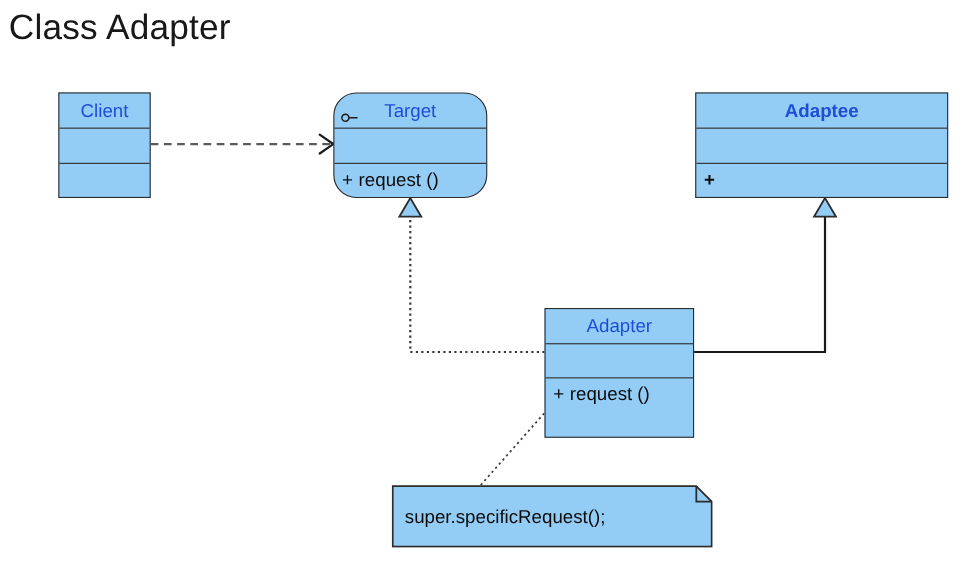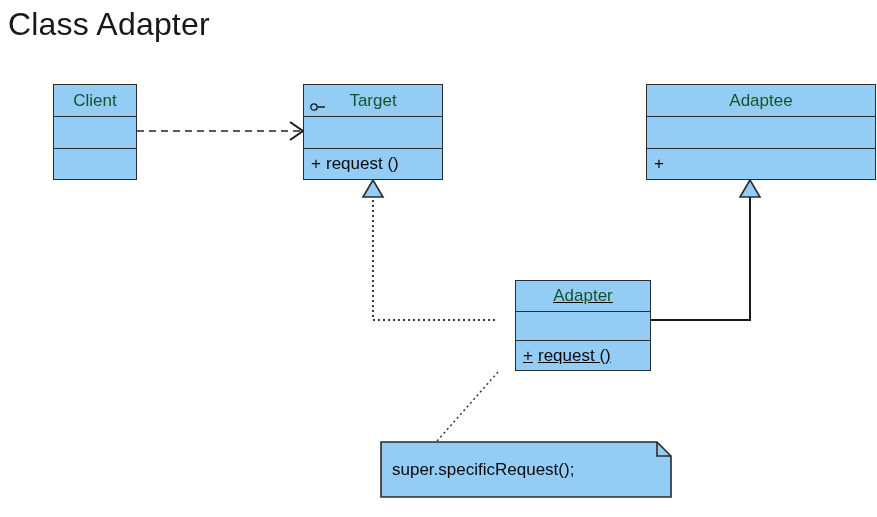--- a/index.html
+++ b/index.html
@@ -38,21 +38,21 @@
     position: relative;
     display: flex;
     align-items: center;
   }
   .uml-compartment.sep {
     border-top: 1.6px solid #2b2b2b;
   }
   .uml-name {
     justify-content: center;
     font-size: 17px;
-    color: #14532d;
+    color: #1d4ed8;
     white-space: nowrap;
   }
   .uml-member {
     font-size: 17px;
     color: #0a0a0a;
     white-space: nowrap;
     padding-left: 7px;
   }
   .uml-member .vis {
     display: inline-block;
@@ -132,57 +132,57 @@
 </svg>
 
 <div class="uml-class" style="left:53px; top:84px; width:84px; height:96px;">
   <div class="uml-compartment uml-name" style="height:32px;">
     <span>Client</span>
   </div>
   <div class="uml-compartment sep" style="height:32px;"></div>
   <div class="uml-compartment sep" style="height:32px;"></div>
 </div>
 
-<div class="uml-class" style="left:303px; top:84px; width:140px; height:96px;">
+<div class="uml-class" style="left:303px; top:84px; width:140px; height:96px;border-radius:21px;">
   <div class="uml-compartment uml-name" style="height:32px;">
     <span class="iface-icon">
       <svg width="17" height="9" viewBox="0 0 17 9">
         <circle cx="4" cy="4.5" r="3.2" fill="none" stroke="#1a1a1a" stroke-width="1.3"></circle>
         <line x1="7.4" y1="4.5" x2="15" y2="4.5" stroke="#1a1a1a" stroke-width="1.3"></line>
       </svg>
     </span>
     <span>Target</span>
   </div>
   <div class="uml-compartment sep" style="height:32px;"></div>
   <div class="uml-compartment sep uml-member" style="height:32px;">
     <span class="vis">+</span>
     <span>request ()</span>
   </div>
 </div>
 
-<div class="uml-class" style="left:646px; top:84px; width:230px; height:96px;">
+<div class="uml-class" style="left:632px; top:84px; width:230px; height:96px;font-weight:bold;">
   <div class="uml-compartment uml-name" style="height:32px;">
     <span>Adaptee</span>
   </div>
   <div class="uml-compartment sep" style="height:32px;"></div>
   <div class="uml-compartment sep uml-member" style="height:32px;">
     <span class="vis">+</span>
   </div>
 </div>
 
-<div class="uml-class" style="left:515px; top:280px; width:136px; height:91px;text-decoration:underline;">
+<div class="uml-class" style="left:495px; top:280px; width:136px; height:118px;">
   <div class="uml-compartment uml-name" style="height:31px;">
     <span>Adapter</span>
   </div>
   <div class="uml-compartment sep" style="height:31px;"></div>
   <div class="uml-compartment sep uml-member" style="height:31px;">
     <span class="vis">+</span>
     <span>request ()</span>
   </div>
 </div>
 
-<div class="uml-note has-svg" style="left:356px; top:441px; width:292px; height:57px;margin-left:24px;">
+<div class="uml-note has-svg" style="left:356px; top:441px; width:292px; height:57px;">
   <svg width="292" height="57" viewBox="0 0 292 57">
     <path d="M 1,1 L 277,1 L 291,15 L 291,56 L 1,56 Z" fill="#93ccf5" stroke="#2b2b2b" stroke-width="1.6" stroke-linejoin="miter"></path>
     <path d="M 277,1 L 277,15 L 291,15" fill="none" stroke="#2b2b2b" stroke-width="1.6"></path>
   </svg>
   <span class="uml-note-text">super.specificRequest();</span>
 </div>
 
 </body></html>

